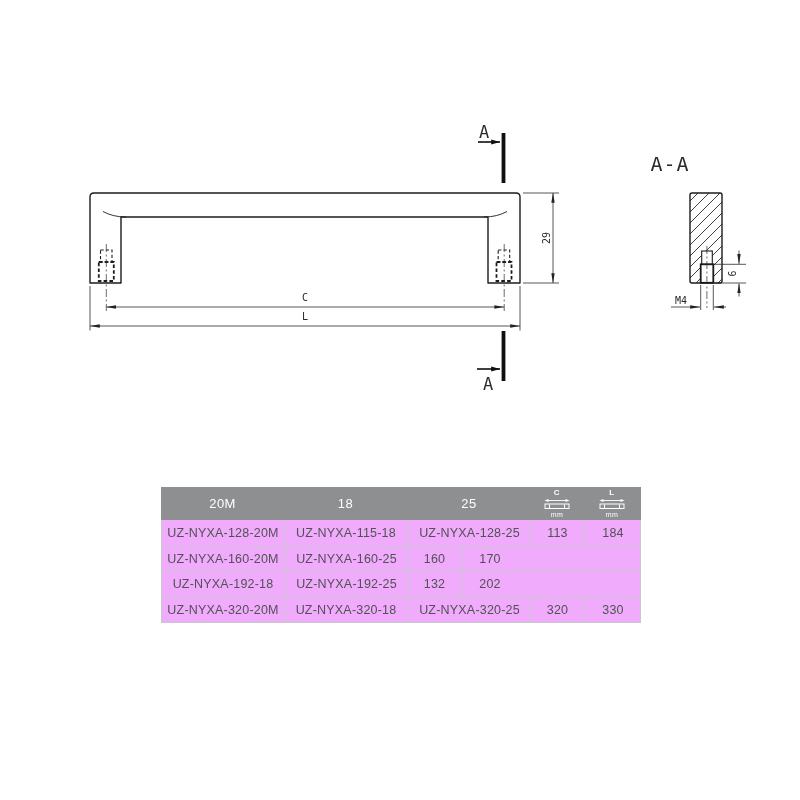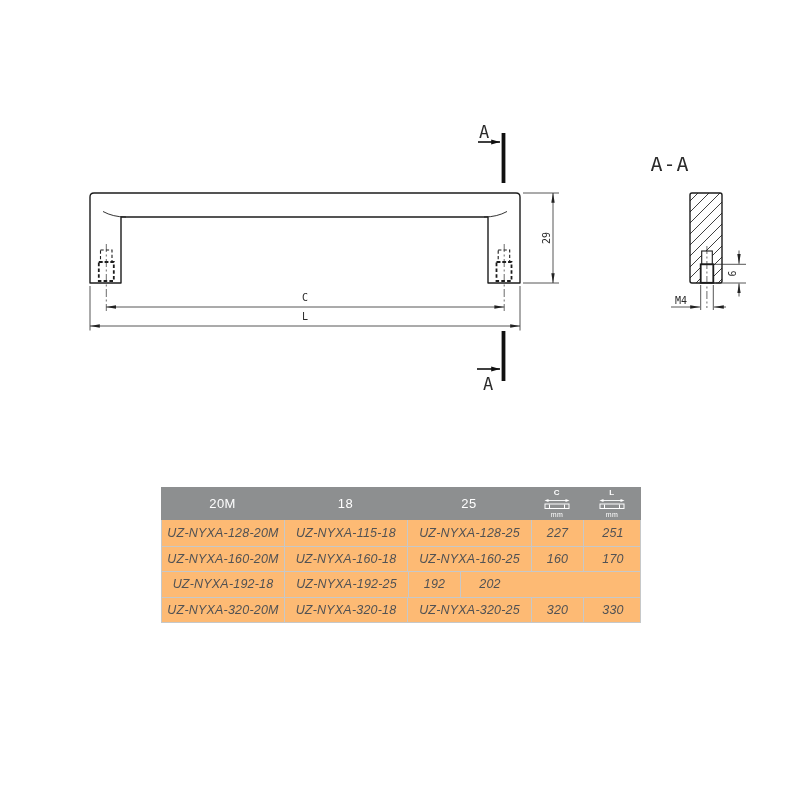--- a/index.html
+++ b/index.html
@@ -29,21 +29,21 @@
   .thead{display:flex;height:33px;background:#8d8f90;color:#fff;align-items:center;}
   .th{display:flex;align-items:center;justify-content:center;font-size:13px;
       font-weight:500;letter-spacing:0.4px;}
   .icon-th{flex-direction:column;justify-content:center;line-height:1;gap:1px;}
   .th-letter{font-size:8px;font-weight:700;letter-spacing:0.5px;}
   .th-unit{font-size:7px;letter-spacing:0.5px;}
   .c1{flex:0 0 123px;} .c2{flex:0 0 123px;} .c3{flex:0 0 124px;}
   .c4{flex:0 0 52px;} .c5{flex:0 0 58px;}
   .tbody{border-left:1.5px solid #c6c8c9;border-right:1.5px solid #c6c8c9;
          border-bottom:1.5px solid #c6c8c9;box-sizing:border-box;}
-  .tr{display:flex;height:25.5px;background:#fdba74;border-top:1.5px solid #c6c8c9;box-sizing:border-box;font-style:italic;}
+  .tr{display:flex;height:25.5px;background:#f0abfc;border-top:1.5px solid #c6c8c9;box-sizing:border-box;}
   .tr:first-child{border-top:none;}
   .td{display:flex;align-items:center;justify-content:center;font-size:12.5px;
       color:#515254;letter-spacing:0.2px;box-sizing:border-box;}
   .td.bdr{border-right:1.5px solid #c6c8c9;}
 </style>
 </head>
 <body>
 
 <div class="canvas">
 
@@ -160,34 +160,33 @@
         </svg>
         <span class="th-unit">mm</span>
       </div>
     </div>
 
     <div class="tbody">
       <div class="tr">
         <div class="td bdr c1">UZ-NYXA-128-20M</div>
         <div class="td bdr c2">UZ-NYXA-115-18</div>
         <div class="td bdr c3">UZ-NYXA-128-25</div>
-        <div class="td bdr c4">227</div>
-        <div class="td c5">251</div>
+        <div class="td bdr c4">113</div>
+        <div class="td c5">184</div>
       </div>
       <div class="tr">
         <div class="td bdr c1">UZ-NYXA-160-20M</div>
-        <div class="td bdr c2">UZ-NYXA-160-18</div>
         <div class="td bdr c3">UZ-NYXA-160-25</div>
         <div class="td bdr c4">160</div>
         <div class="td c5">170</div>
       </div>
       <div class="tr">
         <div class="td bdr c2">UZ-NYXA-192-18</div>
         <div class="td bdr c3">UZ-NYXA-192-25</div>
-        <div class="td bdr c4">192</div>
+        <div class="td bdr c4">132</div>
         <div class="td c5">202</div>
       </div>
       <div class="tr">
         <div class="td bdr c1">UZ-NYXA-320-20M</div>
         <div class="td bdr c2">UZ-NYXA-320-18</div>
         <div class="td bdr c3">UZ-NYXA-320-25</div>
         <div class="td bdr c4">320</div>
         <div class="td c5">330</div>
       </div>
     </div>

